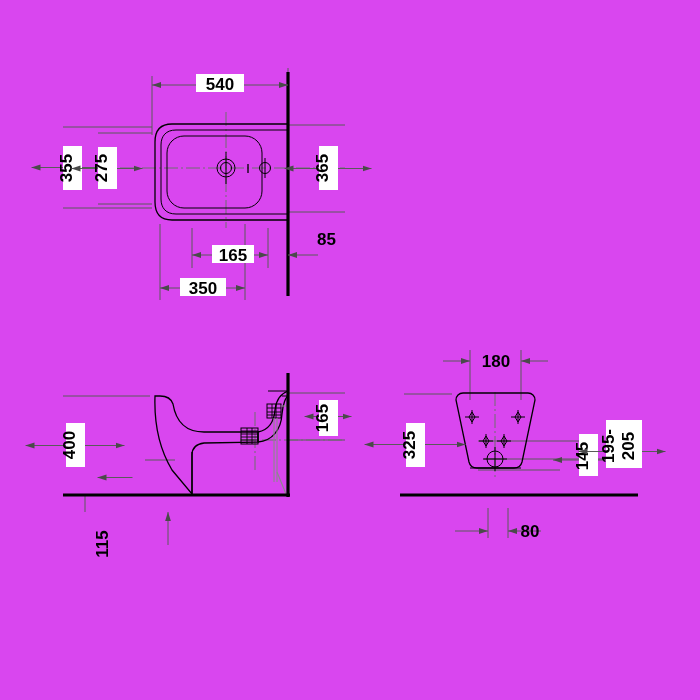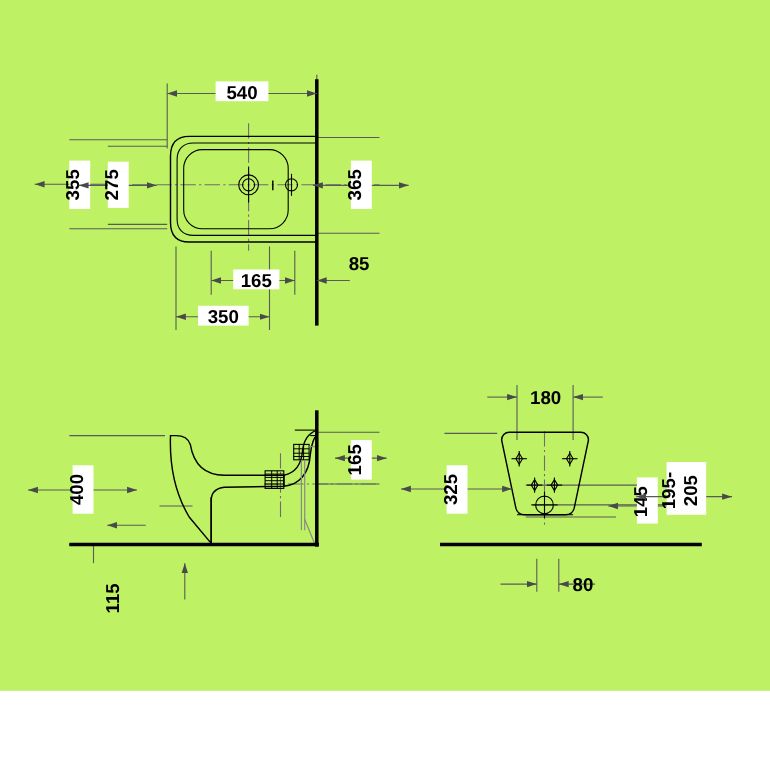--- a/index.html
+++ b/index.html
@@ -10,22 +10,22 @@
   }
   body {
     width: 700px;
     height: 700px;
     font-family: "Liberation Sans", sans-serif;
     overflow: hidden;
   }
   #drawing-root {
     position: relative;
     width: 700px;
-    height: 628px;
-    background: #bef264;
+    height: 700px;
+    background: #d946ef;
   }
   svg#drawing-svg {
     display: block;
     width: 700px;
     height: 700px;
   }
   .dim-text {
     font-family: "Liberation Sans", sans-serif;
     font-size: 17px;
     font-weight: bold;

